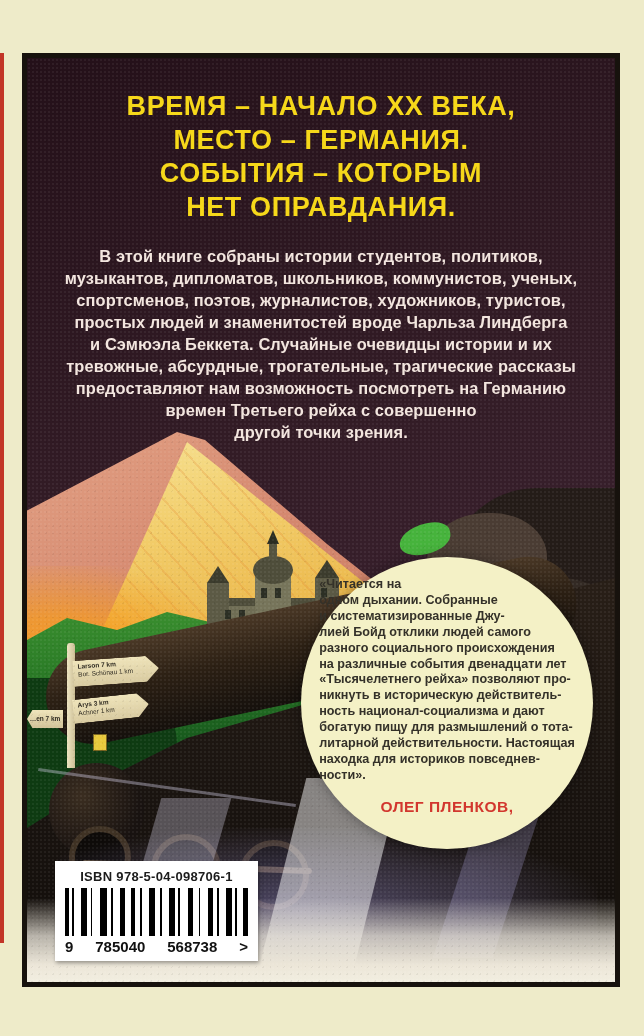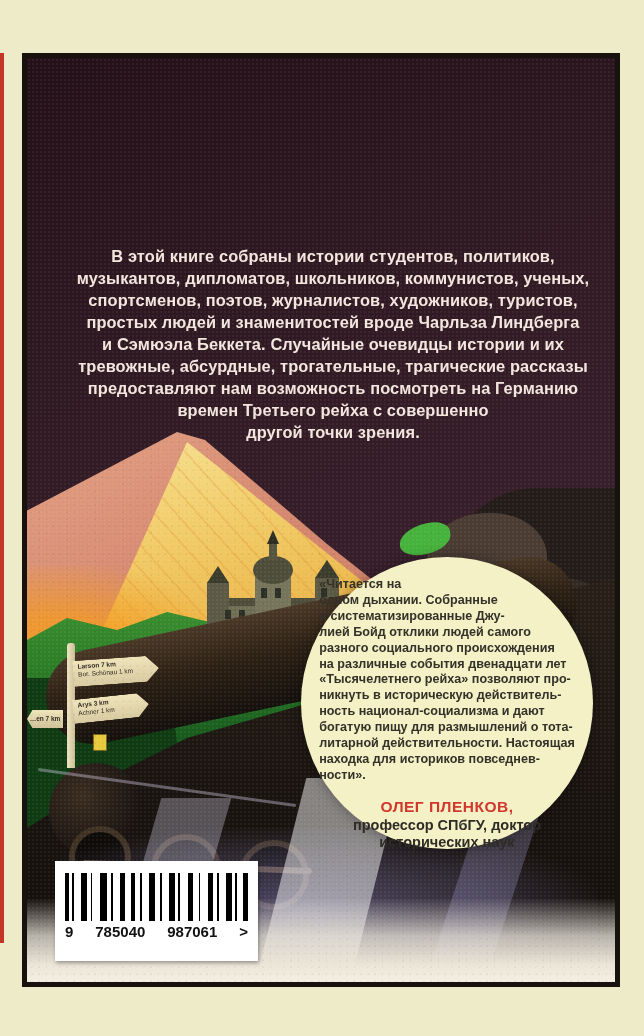--- a/index.html
+++ b/index.html
@@ -74,21 +74,21 @@
   .bottom-wash{left:0;top:840px;width:588px;height:84px;
     background:linear-gradient(180deg,rgba(238,233,222,0) 0%,rgba(238,233,222,.75) 45%,#ece6d8 80%,#f2eee0 100%);}
   .grain{left:0;top:0;width:588px;height:924px;opacity:.06;pointer-events:none;
     background-image:radial-gradient(rgba(255,255,255,.9) 1px,transparent 1px),radial-gradient(rgba(0,0,0,.9) 1px,transparent 1px);
     background-size:4px 4px,7px 7px;background-position:0 0,2px 3px;}
   
   .lines{white-space:pre-line;}
   .headline{left:0;top:32px;width:588px;text-align:center;
     color:var(--headline-yellow,#f6d81a);font-weight:800;font-size:27px;line-height:33.5px;
     letter-spacing:.6px;text-transform:uppercase;}
-  .synopsis{left:12px;top:187px;width:588px;text-align:center;
+  .synopsis{left:0;top:187px;width:588px;text-align:center;
     color:var(--body-text,#f3e6df);font-size:16.4px;line-height:22px;font-weight:600;letter-spacing:.1px;}
   .quote-circle{left:274px;top:499px;width:292px;height:292px;border-radius:50%;
     background:var(--quote-bg,#f4f1c6);box-shadow:0 0 14px rgba(0,0,0,.35);
     display:flex;flex-direction:column;align-items:center;justify-content:flex-start;
     padding:20px 16px 0;box-sizing:border-box;position:absolute;}
   .quote-text{position:static;color:var(--quote-text,#343129);font-size:12.6px;line-height:15.9px;
     font-weight:600;text-align:left;letter-spacing:0;}
   .quote-author{position:static;margin-top:14px;color:var(--quote-author-red,#d2372e);
     font-size:15.5px;font-weight:800;letter-spacing:.5px;text-align:center;}
   .quote-author-title{position:static;margin-top:1px;color:#2e2c26;font-size:14.5px;line-height:17.5px;
@@ -171,20 +171,24 @@
   <div class="plaque"></div>
 
   <div class="streak st3"></div>
   <div class="streak st1"></div>
   <div class="streak st2"></div>
   <div class="streak st4"></div>
   <div class="rail"></div>
   <div class="bottom-wash"></div>
   <div class="grain"></div>
 
+  <div class="headline lines">ВРЕМЯ – НАЧАЛО XX ВЕКА,
+МЕСТО – ГЕРМАНИЯ.
+СОБЫТИЯ – КОТОРЫМ
+НЕТ ОПРАВДАНИЯ.</div>
   <div class="synopsis lines">В этой книге собраны  истории студентов, политиков,
 музыкантов, дипломатов, школьников, коммунистов, ученых,
 спортсменов, поэтов, журналистов, художников, туристов,
 простых людей и знаменитостей вроде Чарльза Линдберга
 и Сэмюэла Беккета. Случайные очевидцы истории и их
 тревожные, абсурдные, трогательные, трагические рассказы
 предоставляют нам возможность посмотреть на Германию
 времен Третьего рейха  с совершенно
 другой точки зрения.</div>
 
@@ -196,27 +200,26 @@
 разного социального происхождения
 на различные события двенадцати лет
 «Тысячелетнего рейха» позволяют про-
 никнуть в историческую действитель-
 ность национал-социализма и дают
 богатую пищу для размышлений о тота-
 литарной действительности. Настоящая
 находка для историков повседнев-
 ности».</div>
     <div class="quote-author">ОЛЕГ ПЛЕНКОВ,</div>
-    <div class="quote-author-title lines">профессор СПбГУ, доктор
-исторических наук</div>
   </div>
 
   <div class="isbn-box">
+    <span class="isbn-label">ISBN 978-5-04-098706-1</span>
     <div class="barcode"></div>
     <div class="isbn-digits">
       <span>9</span>
       <span>785040</span>
-      <span>987061</span>
+      <span>568738</span>
       <span>&gt;</span>
     </div>
   </div>
 
 </div>
 
 </body></html>

